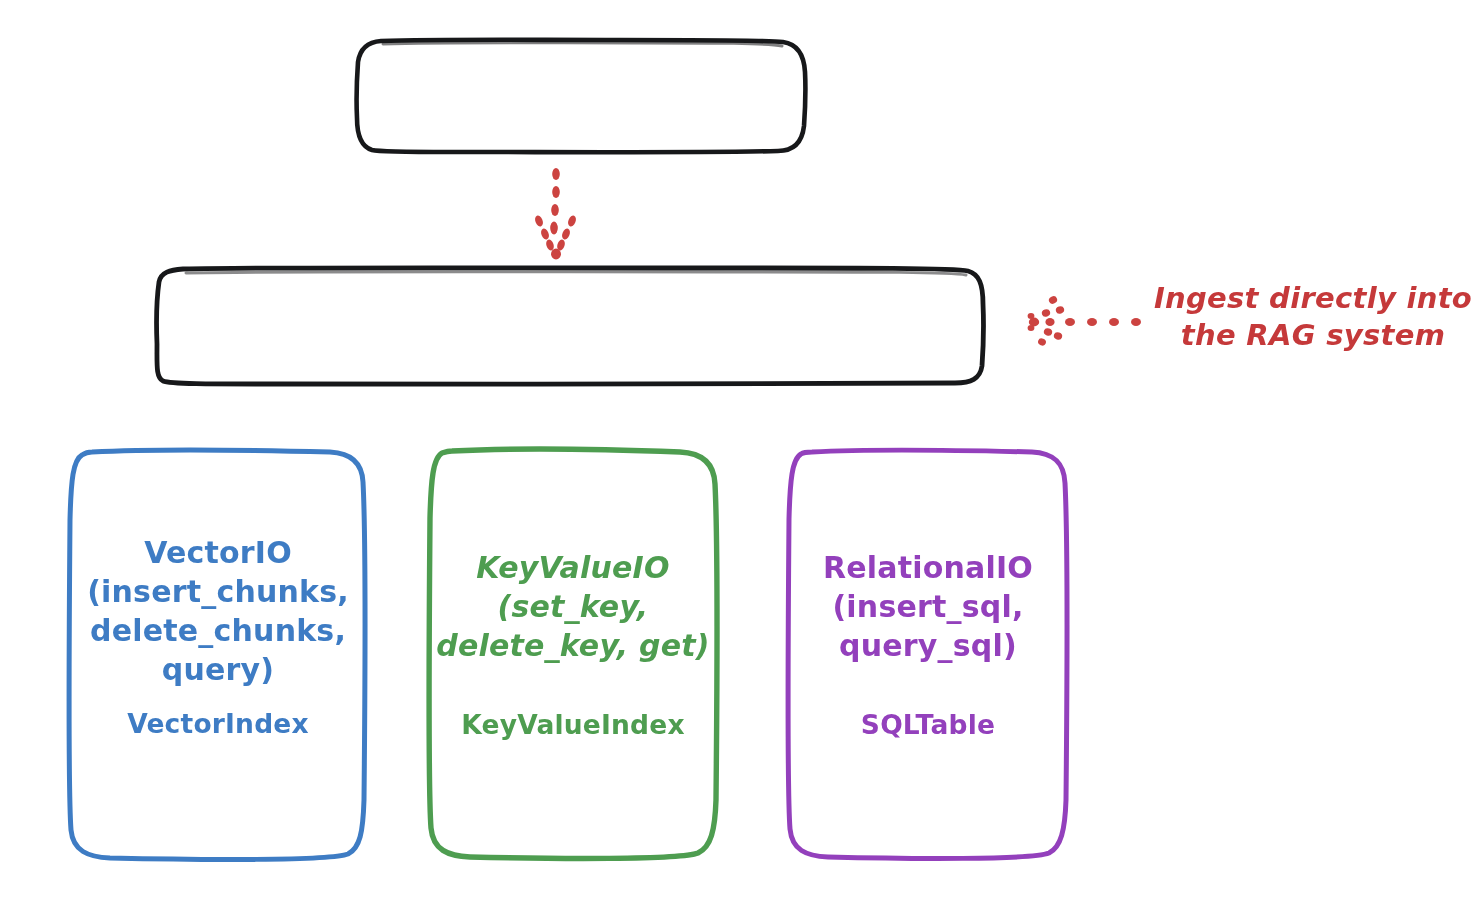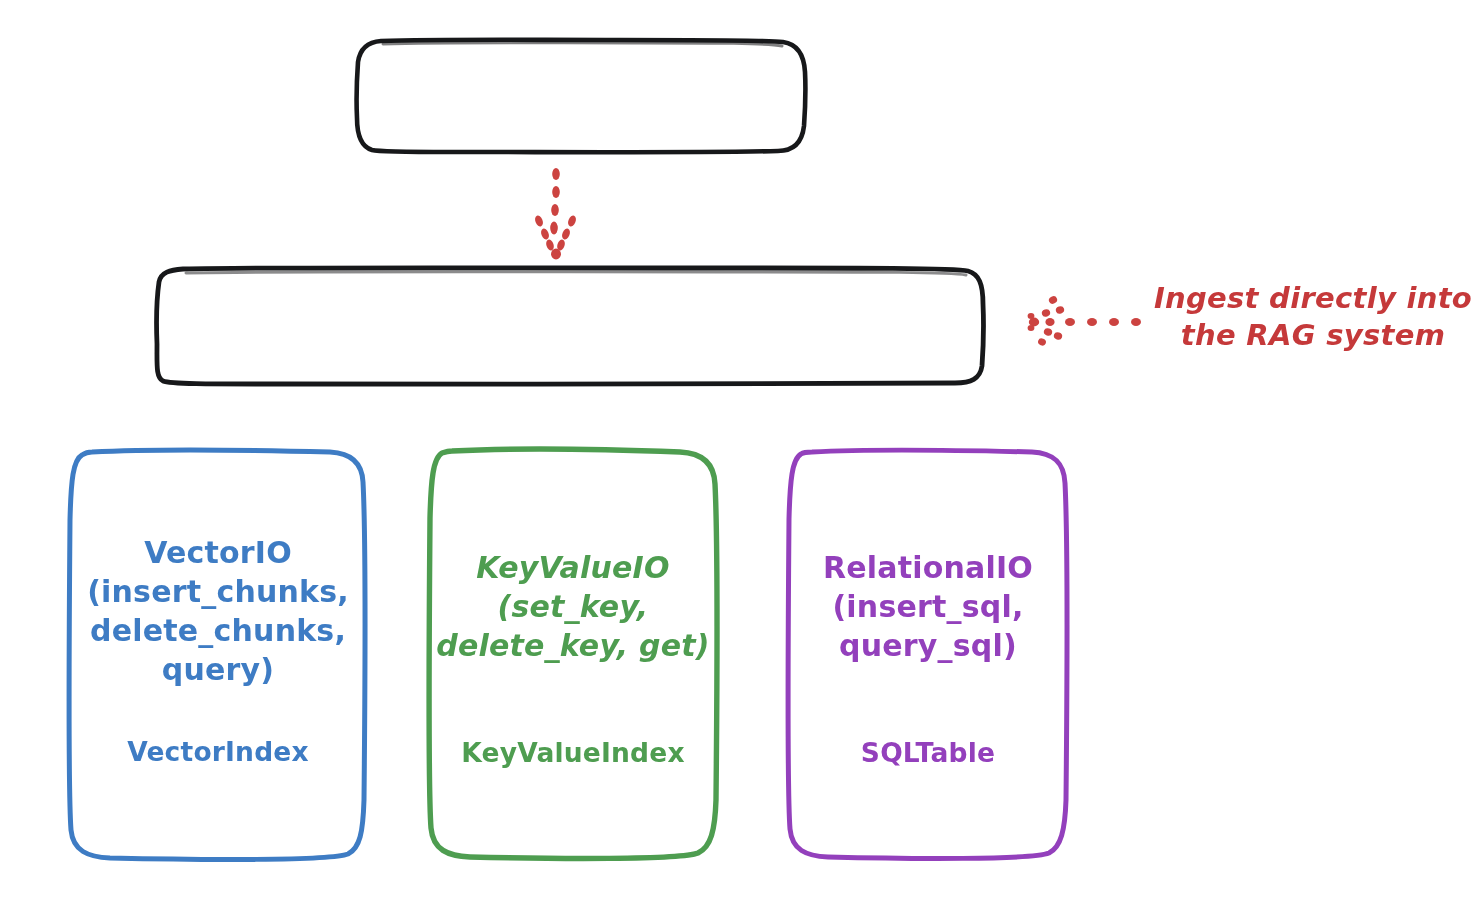--- a/index.html
+++ b/index.html
@@ -58,21 +58,20 @@
     position: absolute;
     text-align: center;
     font-size: 30px;
     font-weight: 600;
     line-height: 1.3;
     letter-spacing: 0.2px;
     white-space: pre-line;
   }
   .store-text.secondary {
     font-size: 26.5px;
-    margin-top: 28px;
   }
   #vector-api   { left: 70px;  top: 533px; width: 296px; color: #3E7CC4; }
   #vector-index { left: 70px;  top: 707px; width: 296px; color: #3E7CC4; }
   #kv-api       { left: 430px; top: 548px; width: 286px; color: #4E9D50; font-style: italic; }
   #kv-index     { left: 430px; top: 708px; width: 286px; color: #4E9D50; }
   #rel-api      { left: 790px; top: 548px; width: 276px; color: #9340BC; }
   #rel-index    { left: 790px; top: 708px; width: 276px; color: #9340BC; }
 
   
   #annotation-text {

